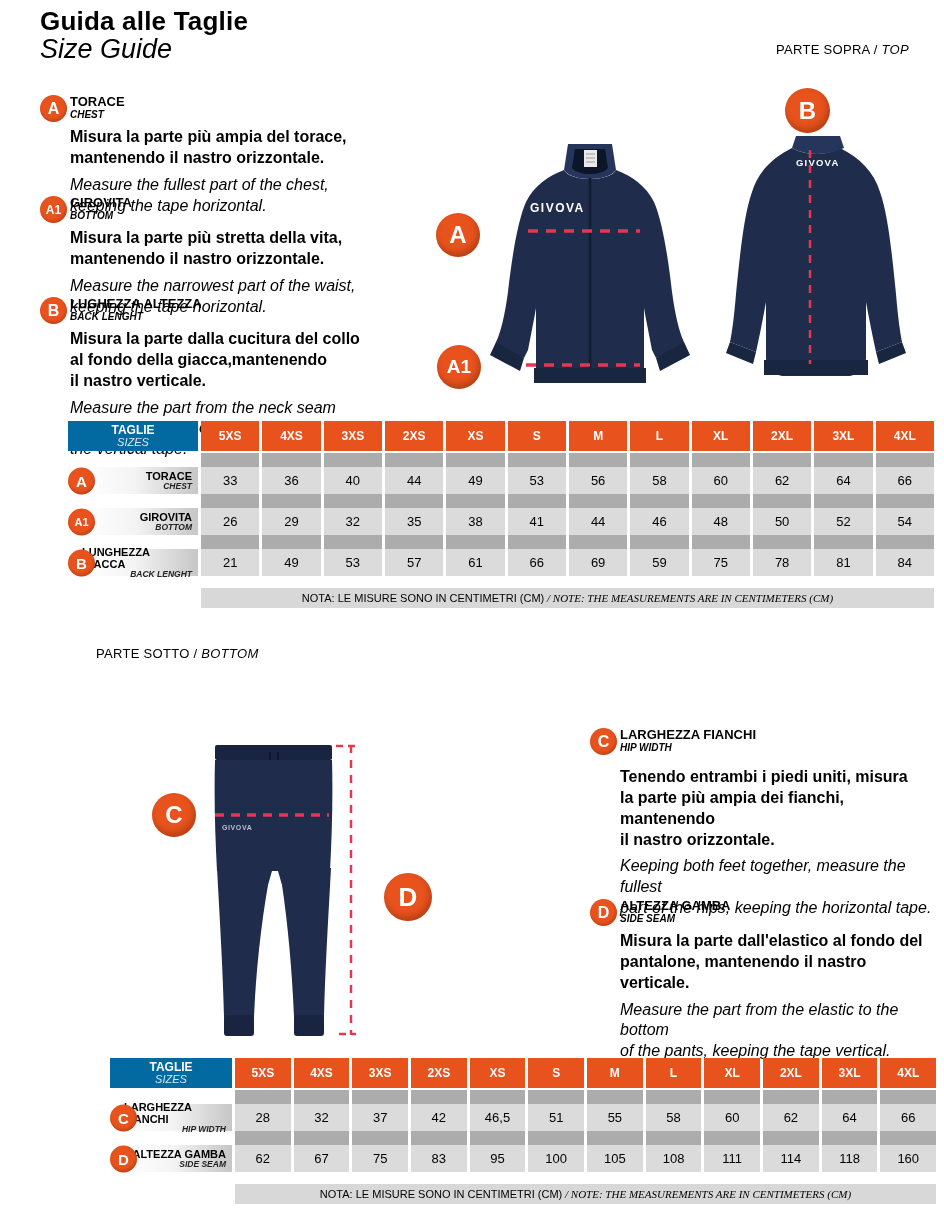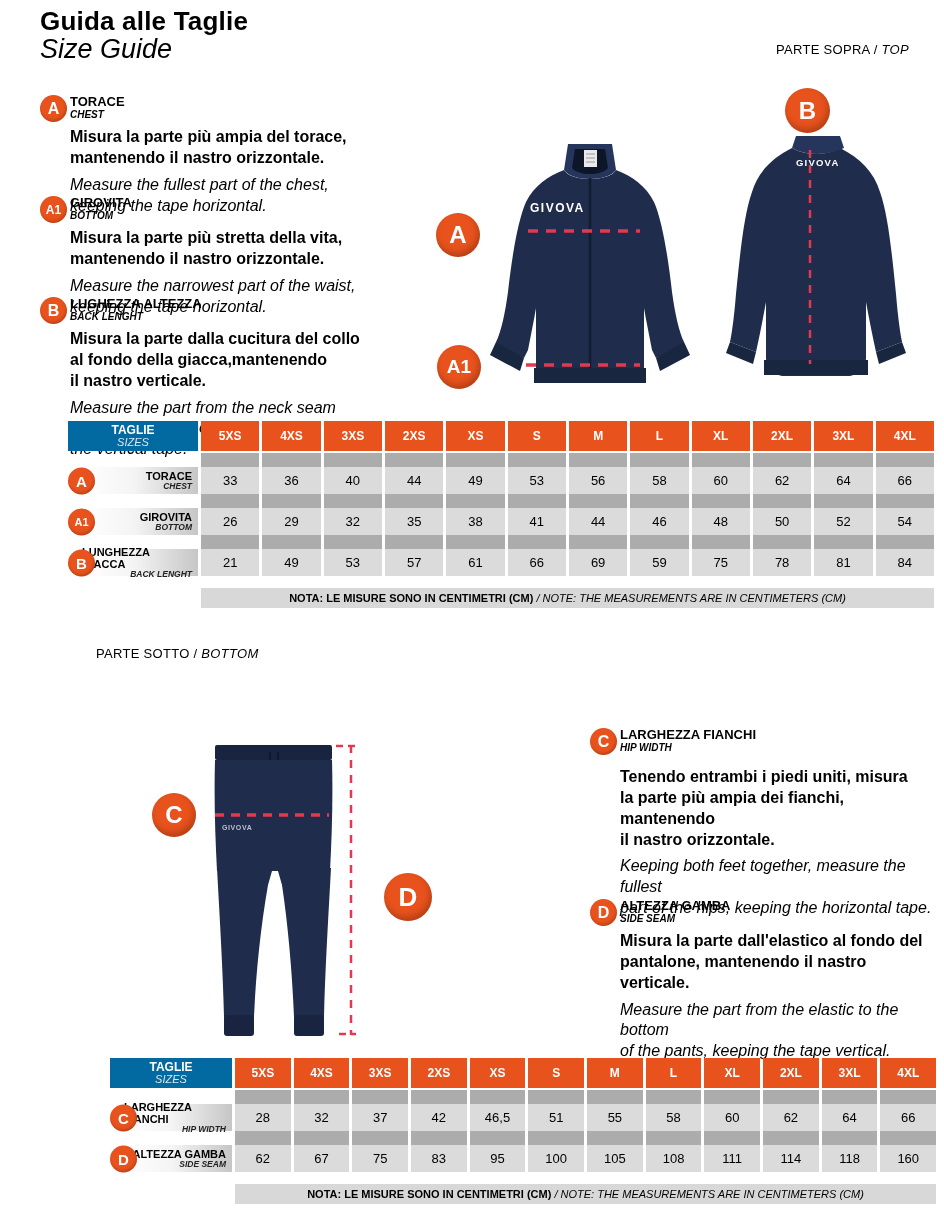--- a/index.html
+++ b/index.html
@@ -49,22 +49,22 @@
      background:linear-gradient(to right,#ffffff 0%,#f4f4f4 45%,#c6c6c6 100%);
      display:flex;flex-direction:column;align-items:flex-end;justify-content:center;padding-right:6px;box-sizing:border-box;}
   .row-bar .l-it{font-size:11px;font-weight:bold;line-height:1.1;}
   .row-bar .l-en{font-size:8.5px;font-weight:bold;font-style:italic;color:#222;line-height:1.1;}
   .row-badge{position:absolute;left:0;top:50%;transform:translateY(-50%);width:27px;height:27px;border-radius:50%;
      background:#E8521C;color:#fff;font-weight:bold;font-size:15px;display:flex;align-items:center;justify-content:center;
      box-shadow:inset -1px -2px 3px rgba(0,0,0,.18);z-index:2;}
   .row-badge.small{font-size:11px;}
   .t-note{height:20px;background:#D8D8D8;display:flex;align-items:center;justify-content:center;
      font-size:11px;white-space:pre;}
-  .t-note .n-b{font-weight:bold;}
-  .t-note .n-i{font-style:italic;}
+  .t-note .n-b{font-weight:normal;}
+  .t-note .n-i{font-style:italic;font-family:Liberation Serif, serif;}
   .figure{position:absolute;}
 </style>
 </head>
 <body>
 
 <div class="page">
 
   <div class="title-wrap">
     <div class="title-it">Guida alle Taglie</div>
     <div class="title-en">Size Guide</div>

